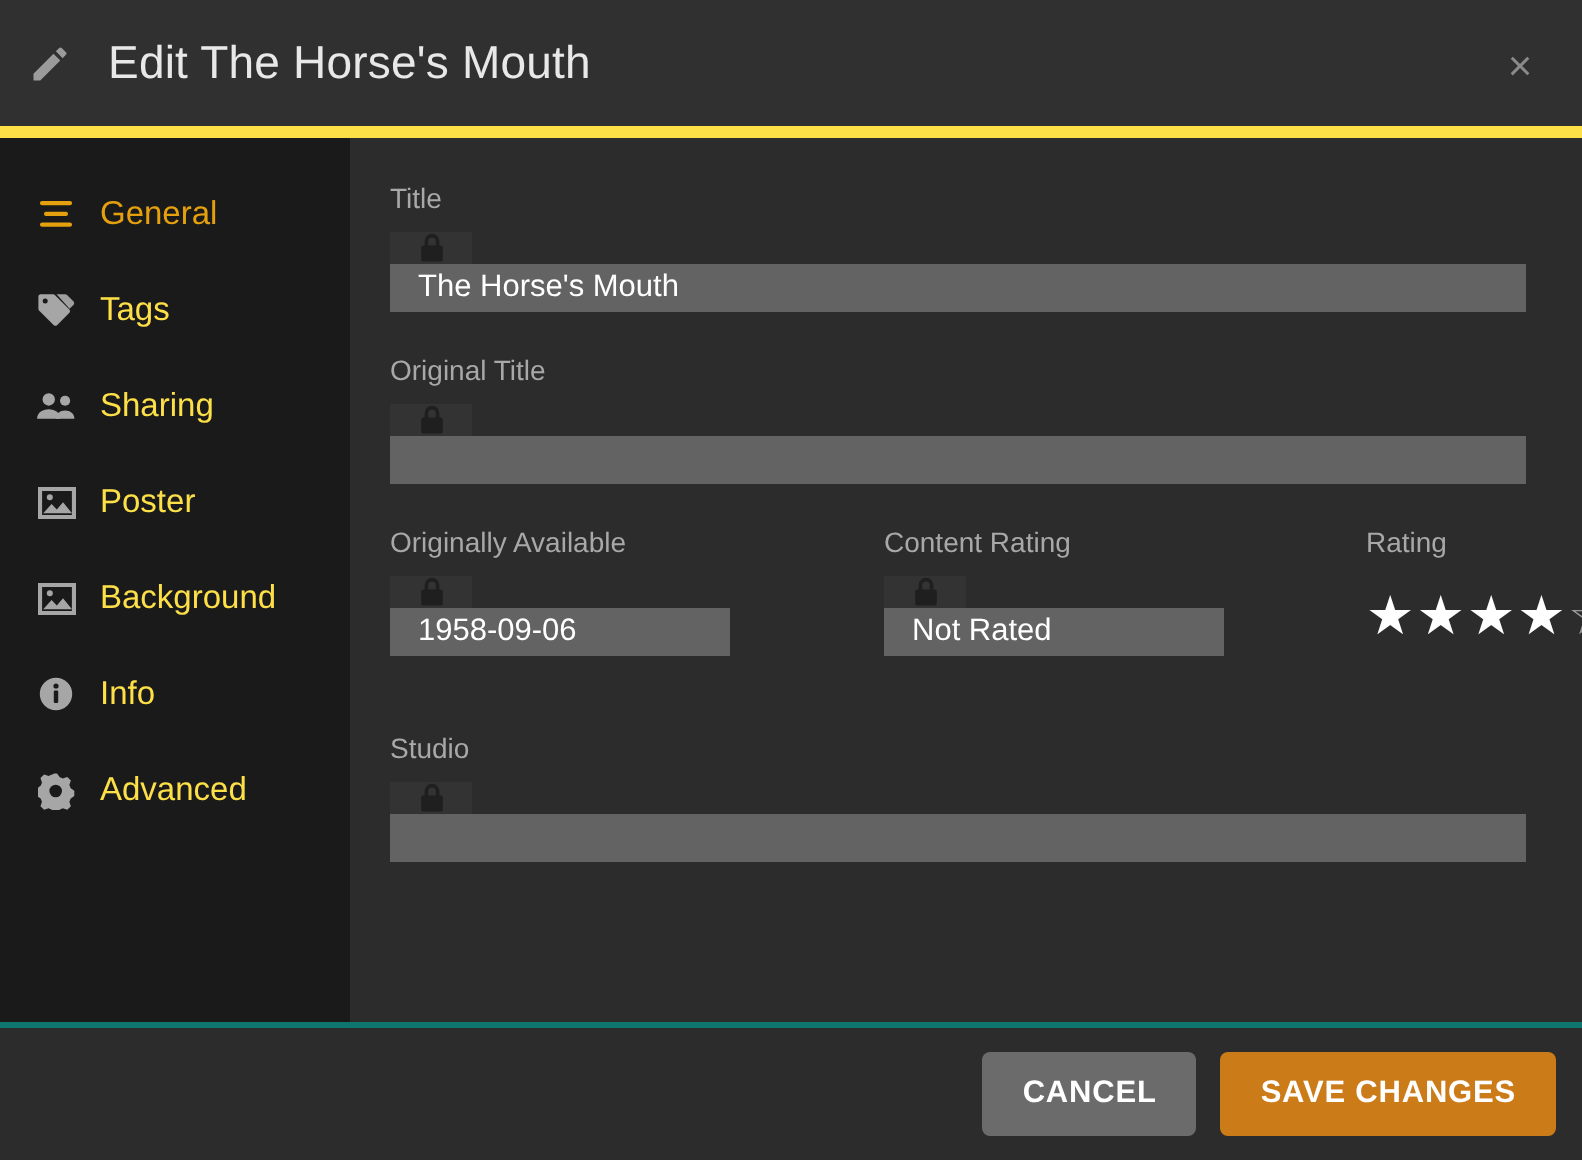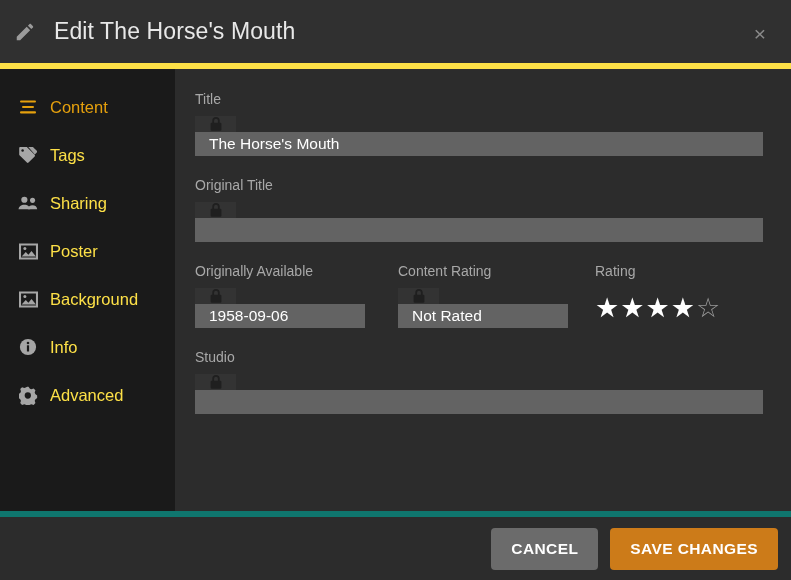--- a/index.html
+++ b/index.html
@@ -152,21 +152,22 @@
     outline: none;
     padding: 0 14px;
     box-sizing: border-box;
   }
   .text-input::placeholder { color: #bdbdbd; }
 
   
   .triple-row {
     display: flex;
     align-items: flex-start;
-    margin-bottom: 21px;
+    margin-bottom: 38px;
+    gap: 44px;
   }
   .col-date { width: 170px; margin-right: 33px; }
   .col-rating-text { width: 170px; margin-right: 27px; }
   .col-stars { flex: 1 1 auto; }
 
   .col-date .input-row, .col-rating-text .input-row { width: 100%; }
 
   .stars {
     display: flex;
     align-items: center;
@@ -178,21 +179,21 @@
     cursor: pointer;
     user-select: none;
   }
   .star.empty { color: #9a9a9a; }
 
   
   .modal-footer {
     height: 69px;
     min-height: 69px;
     background: #2c2c2c;
-    border-top: 6px solid #0f766e;
+    border-top: 3px solid #0f766e;
     display: flex;
     align-items: center;
     justify-content: flex-end;
     padding-right: 13px;
     box-sizing: border-box;
   }
   .btn {
     border: none;
     border-radius: 4px;
     font-family: "Liberation Sans", sans-serif;
@@ -227,21 +228,21 @@
     <div class="sidebar">
 
       <div class="nav-item active">
         <span class="nav-icon">
           <svg width="18" height="16" viewBox="0 0 18 16" fill="#e5a00d">
             <rect x="1" y="1.5" width="16" height="2.1" rx="1"></rect>
             <rect x="3" y="6.9" width="12" height="2.1" rx="1"></rect>
             <rect x="1" y="12.3" width="16" height="2.1" rx="1"></rect>
           </svg>
         </span>
-        <span>Content</span>
+        <span>General</span>
       </div>
 
       <div class="nav-item">
         <span class="nav-icon">
           <svg width="20" height="18" viewBox="0 0 20 18" fill="#a6a6a6">
             <path d="M1.2 8.4V2.2c0-0.6 0.5-1.1 1.1-1.1h6.2c0.3 0 0.6 0.1 0.8 0.3l7.4 7.4c0.4 0.4 0.4 1.1 0 1.6l-6.2 6.2c-0.4 0.4-1.1 0.4-1.6 0L1.5 9.2C1.3 9 1.2 8.7 1.2 8.4z"></path>
             <circle cx="4.6" cy="4.5" r="1.25" fill="#1a1a1a"></circle>
             <path d="M12.3 1.1h2.3c0.3 0 0.6 0.1 0.8 0.3l3.4 3.4c0.4 0.4 0.4 1.1 0 1.6l-2.0 2.0-6.5-7.3z" opacity="0.95"></path>
           </svg>
         </span>

